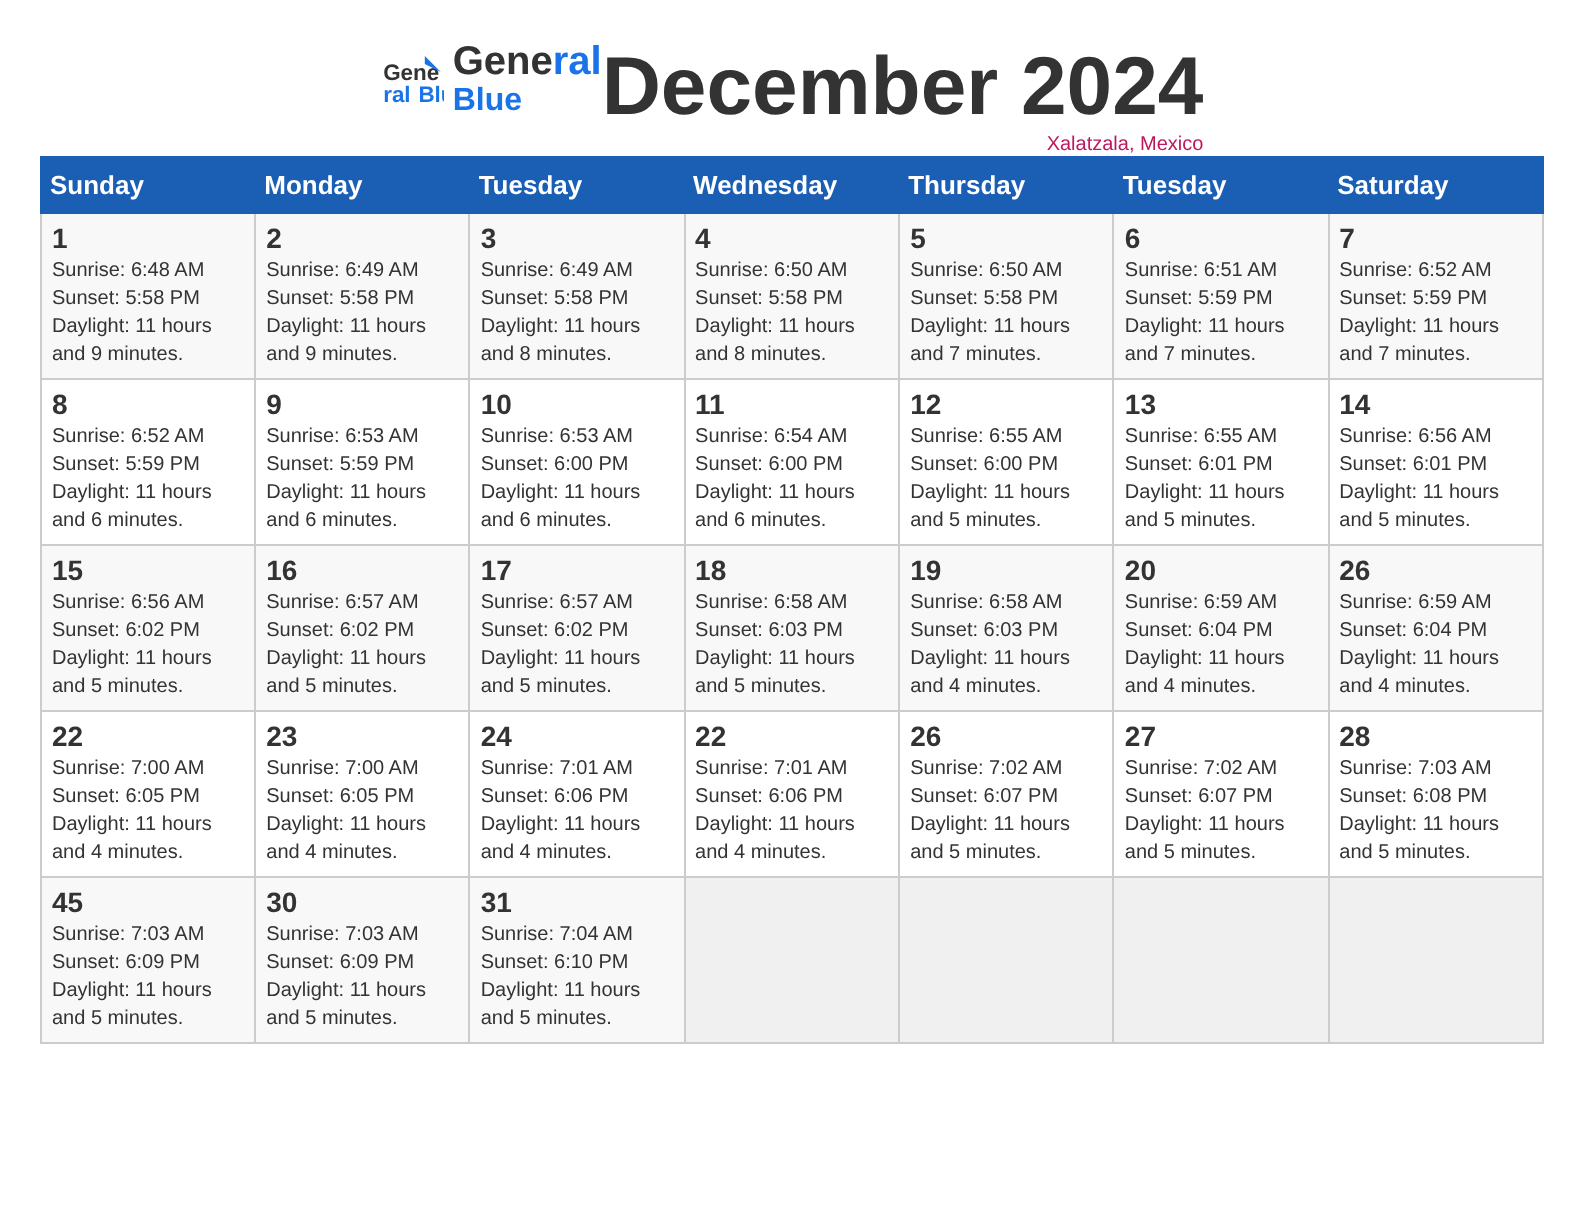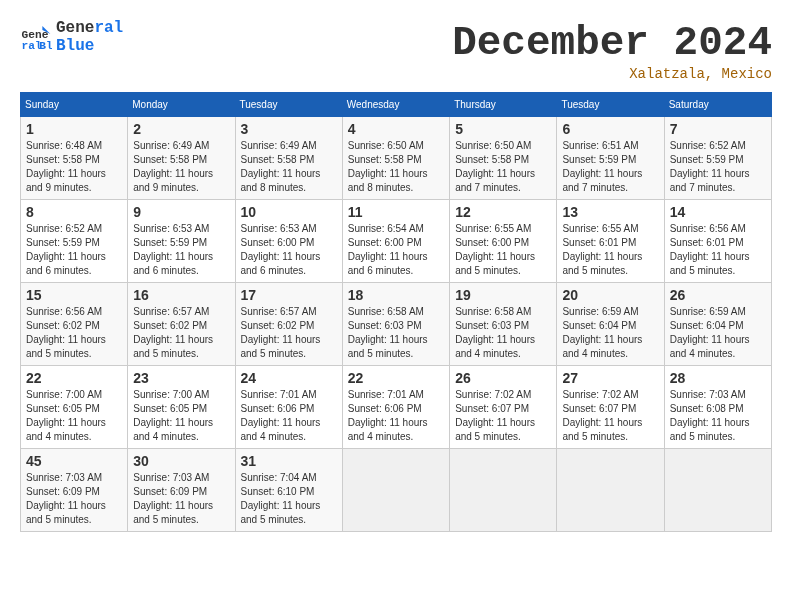--- a/index.html
+++ b/index.html
@@ -5,58 +5,56 @@
     * { margin: 0; padding: 0; box-sizing: border-box; }
     body {
       font-family: Arial, sans-serif;
       background: #fff;
       width: 792px;
       min-height: 612px;
       padding: 20px;
     }
     .header {
       display: flex;
-      justify-content: space-between;
+      justify-content: center;
       align-items: flex-start;
-      margin-bottom: 10px;
-      font-family: Liberation Mono, monospace;
     }
     .logo {
       display: flex;
       align-items: center;
       gap: 4px;
     }
     .logo-icon {
       width: 32px;
       height: 32px;
     }
     .title-area {
       text-align: right;
     }
     .month-title {
       font-size: 41px;
       font-weight: bold;
       color: #333;
     }
     .location {
-      font-size: 14px;
-      color: #a16207;
+      font-size: 10px;
+      color: #be185d;
     }
     .calendar {
       width: 100%;
       border-collapse: collapse;
       font-size: 11px;
     }
     .calendar thead th {
       background: #1a5fb4;
       color: white;
       padding: 6px 4px;
       text-align: left;
-      font-size: 10px;
-      font-weight: normal;
+      font-size: 13px;
+      font-weight: bold;
       border: 1px solid #1a5fb4;
     }
     .calendar tbody td {
       border: 1px solid #ccc;
       vertical-align: top;
       padding: 4px 5px;
       width: 108px;
       min-height: 80px;
       background: #fff;
     }
@@ -87,21 +85,21 @@
 
 <div class="header">
   <div class="logo">
     <svg class="logo-icon" viewBox="0 0 40 40">
       <text x="2" y="20" font-size="14" font-weight="bold" fill="#333">Gene</text>
       <text x="2" y="34" font-size="14" font-weight="bold" fill="#1a73e8">ral</text>
       <polygon points="28,5 38,15 28,10" fill="#1a73e8"></polygon>
       <text x="24" y="34" font-size="14" font-weight="bold" fill="#1a73e8">Blue</text>
     </svg>
     <div>
-      <div style="font-size:16px;font-weight:bold;color:#333;line-height:1.1;">
+      <div style="font-size:20px;font-weight:bold;color:#333;line-height:1.1;">
         <span style="color:#333;">Gene</span><span style="color:#1a73e8;">ral</span>
       </div>
       <div style="font-size:16px;font-weight:bold;color:#1a73e8;line-height:1.1;">Blue</div>
     </div>
   </div>
   <div class="title-area">
     <div class="month-title">December 2024</div>
     <div class="location">Xalatzala, Mexico</div>
   </div>
 </div>

